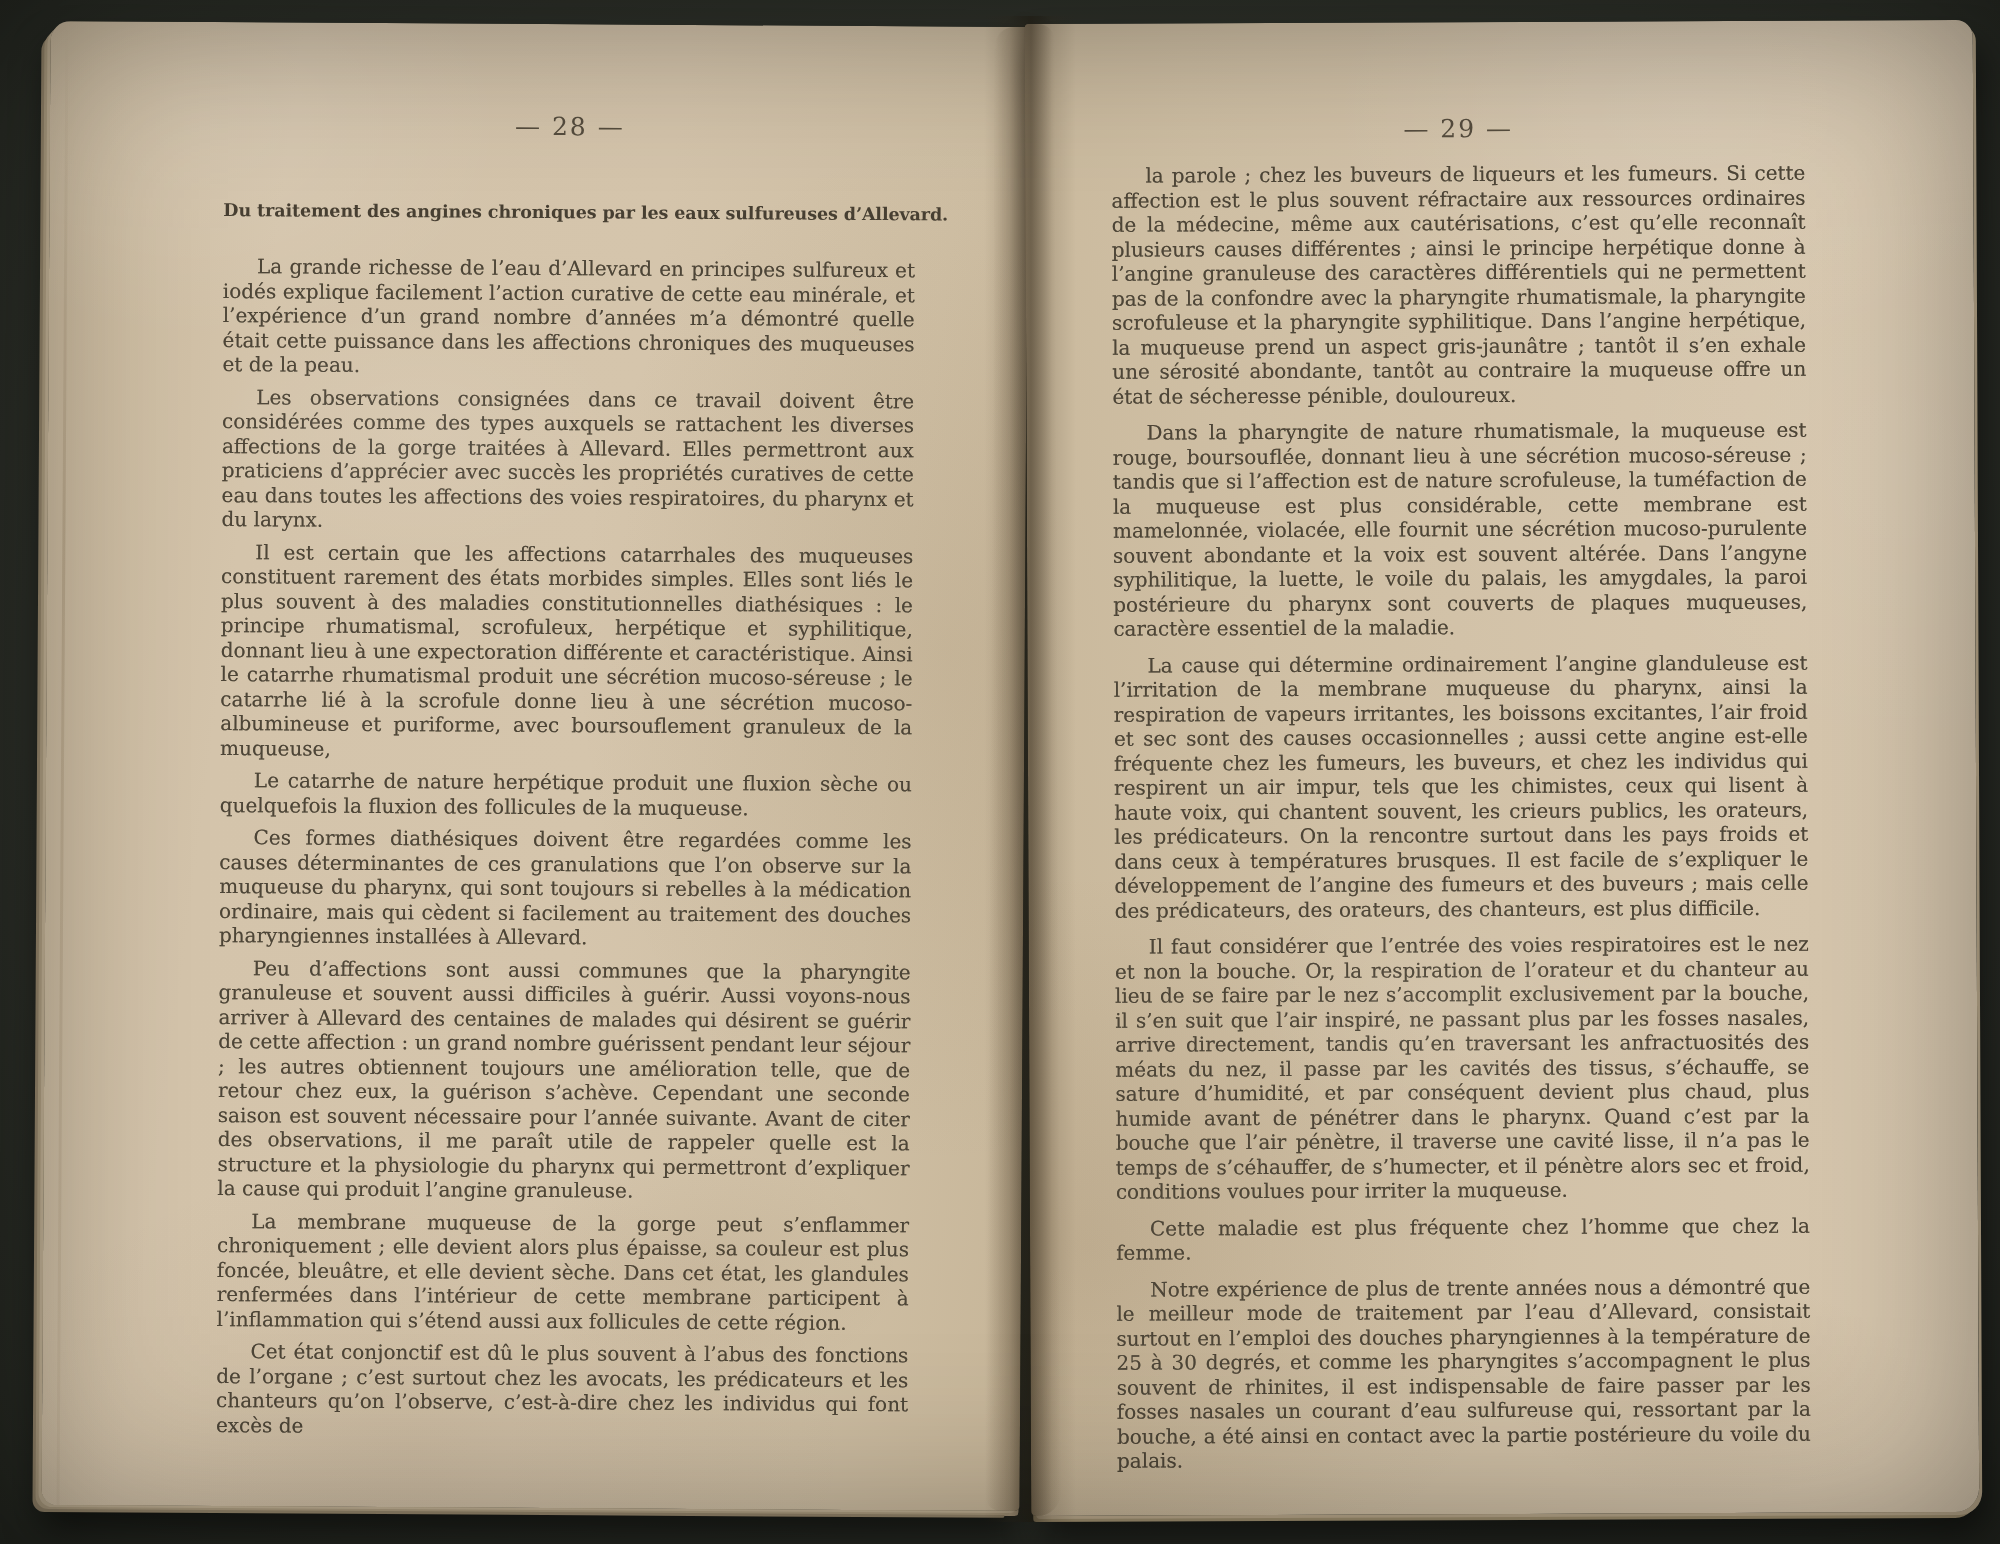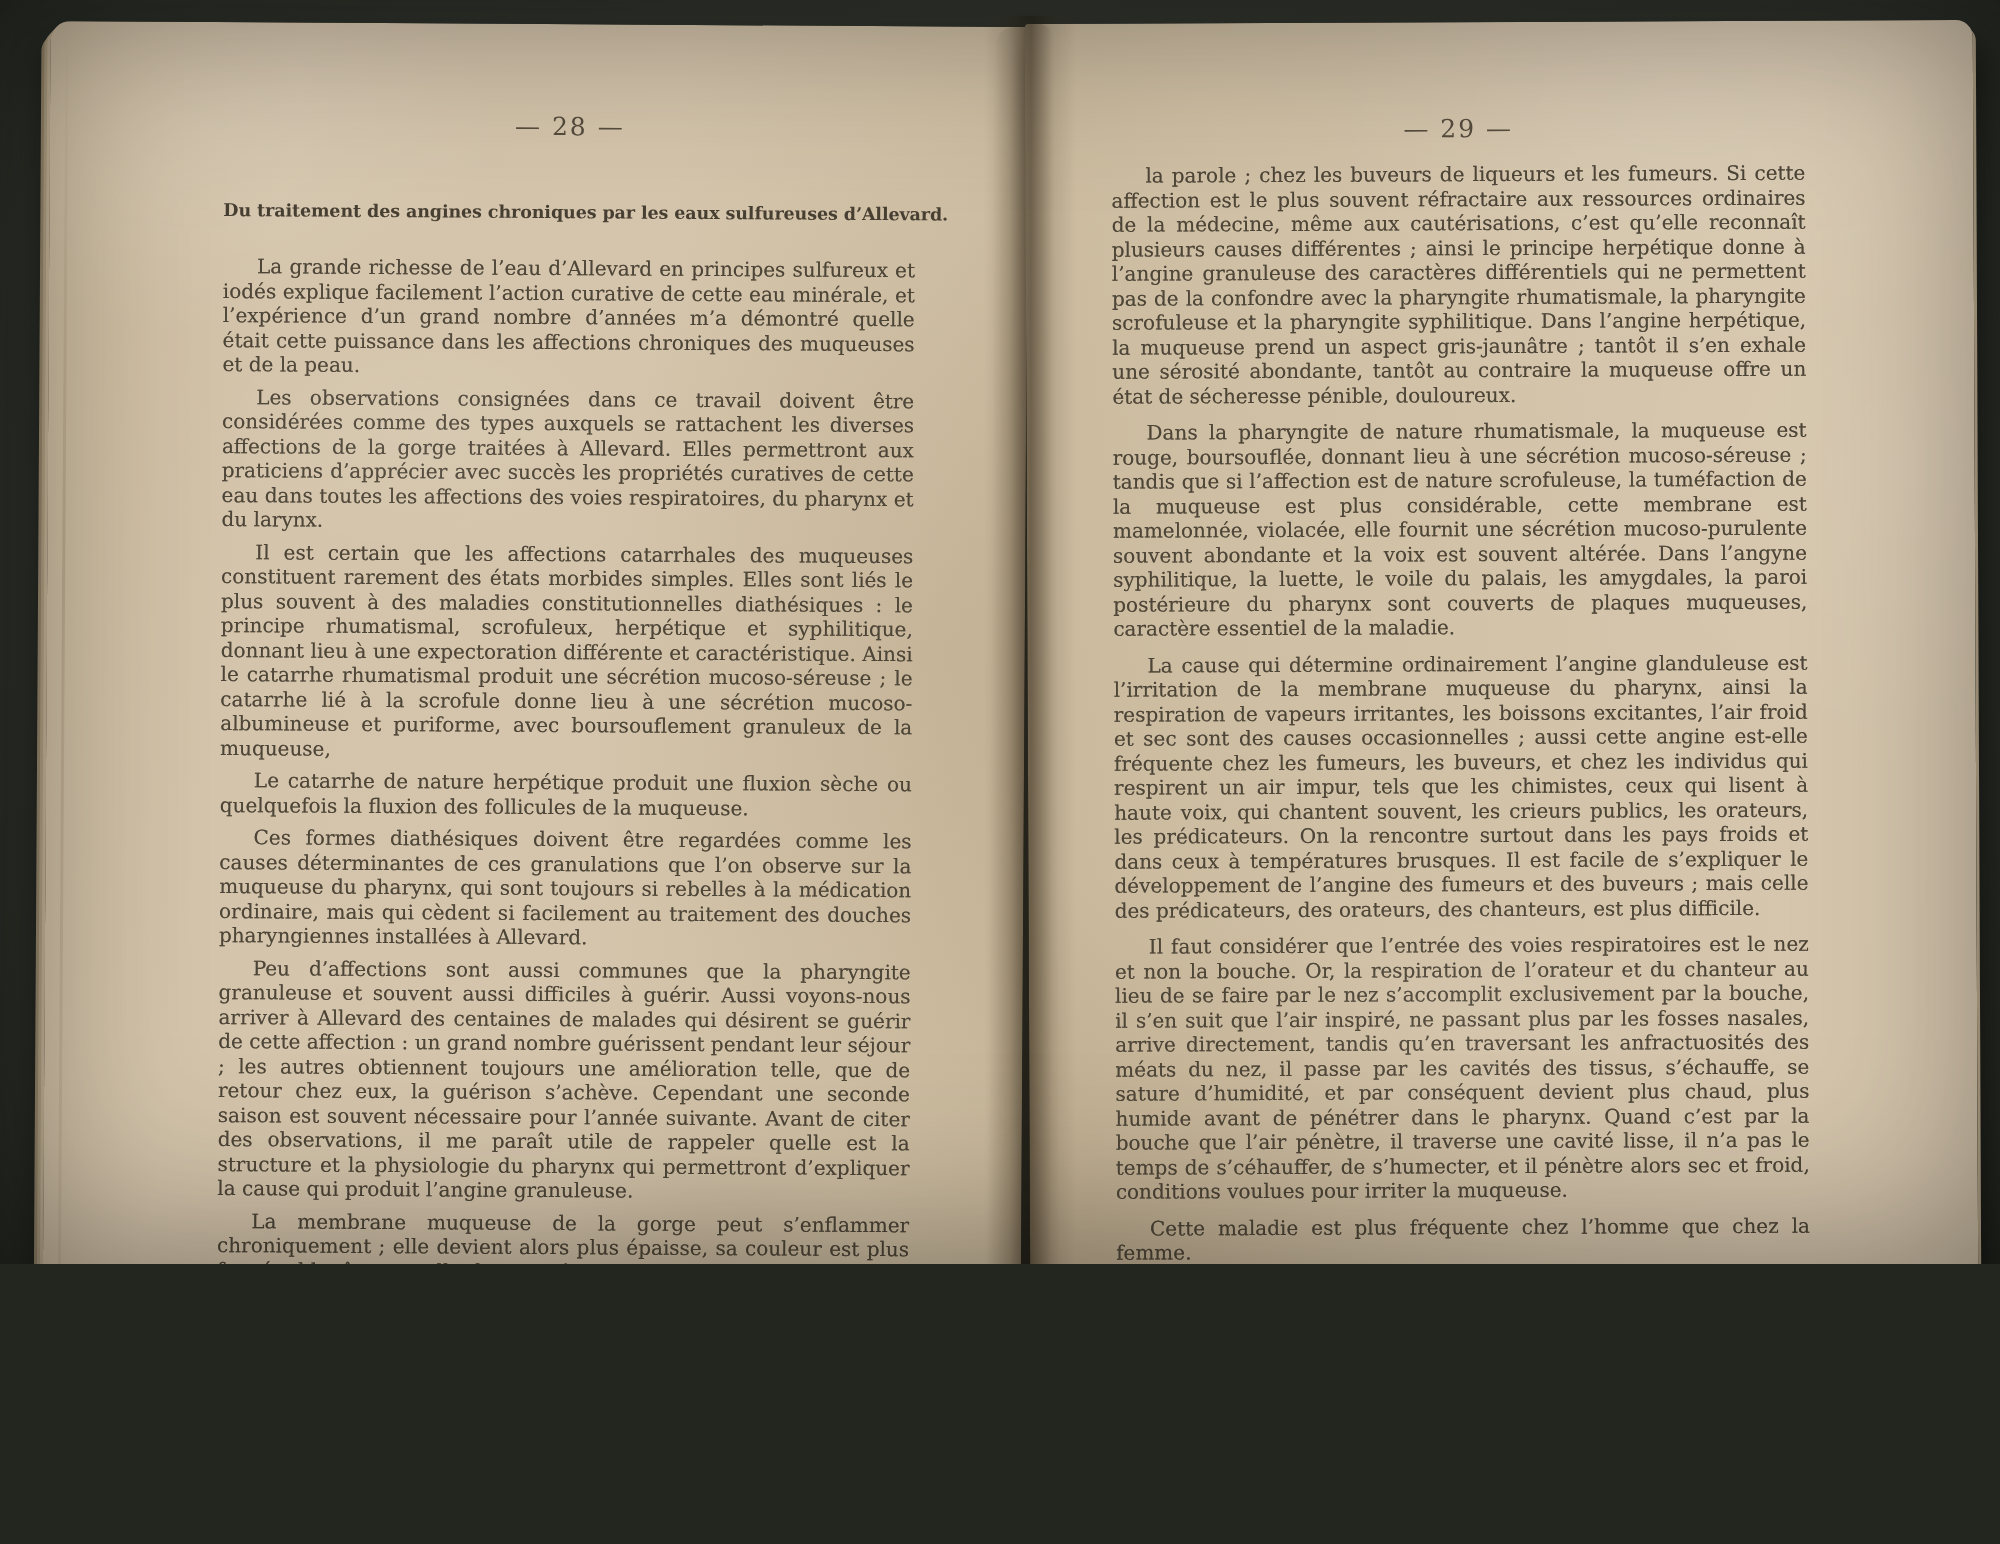--- a/index.html
+++ b/index.html
@@ -1,17 +1,17 @@
 <!DOCTYPE html>
 <html><head>
 <meta charset="utf-8">
 <style>
   html, body { margin:0; padding:0; background:#23251f; }
   #stage{
-    position:relative; width:2000px; height:1264px; overflow:hidden;
+    position:relative; width:2000px; height:1544px; overflow:hidden;
     background:
       radial-gradient(1700px 1250px at 54% 44%, #3b3f36 0%, #2e312a 62%, #242720 100%);
     font-family:"DejaVu Serif", serif;
   }
   .page{ position:absolute; color:#4d4537; }
   .page .text{ position:absolute; text-align:justify; }
 
   
   .page.left{
     left:46px; top:24px; width:978px; height:1484px;

